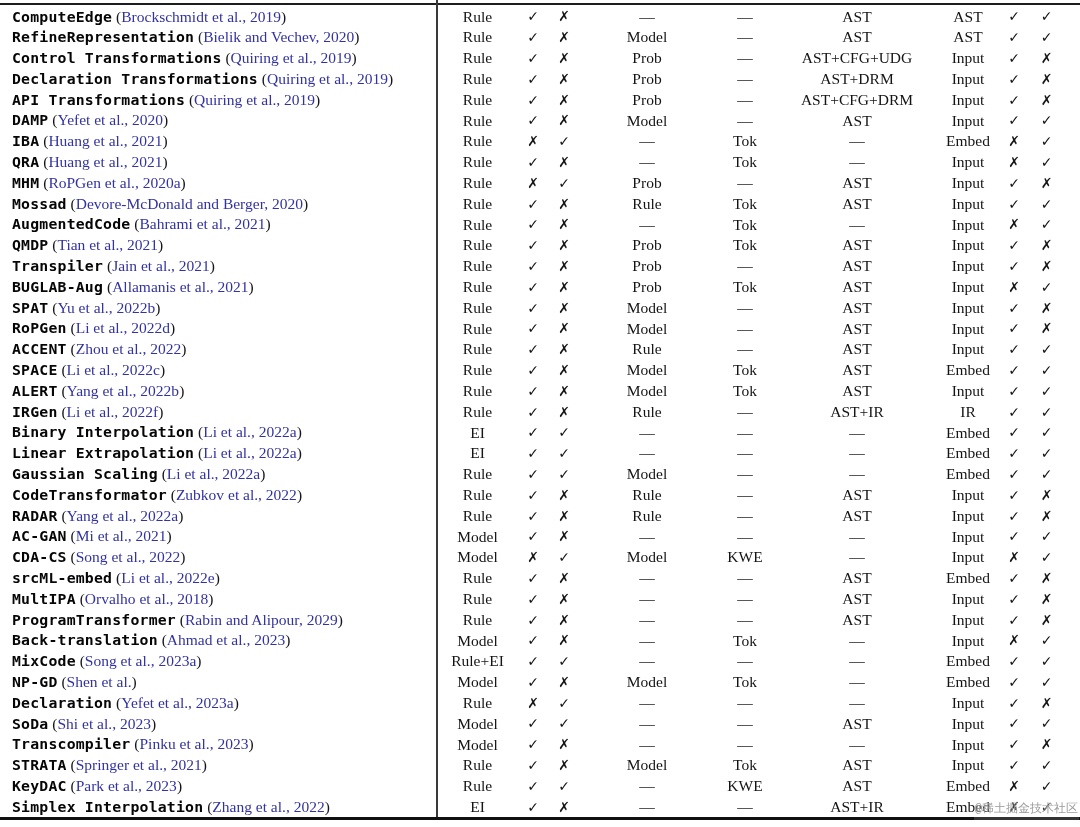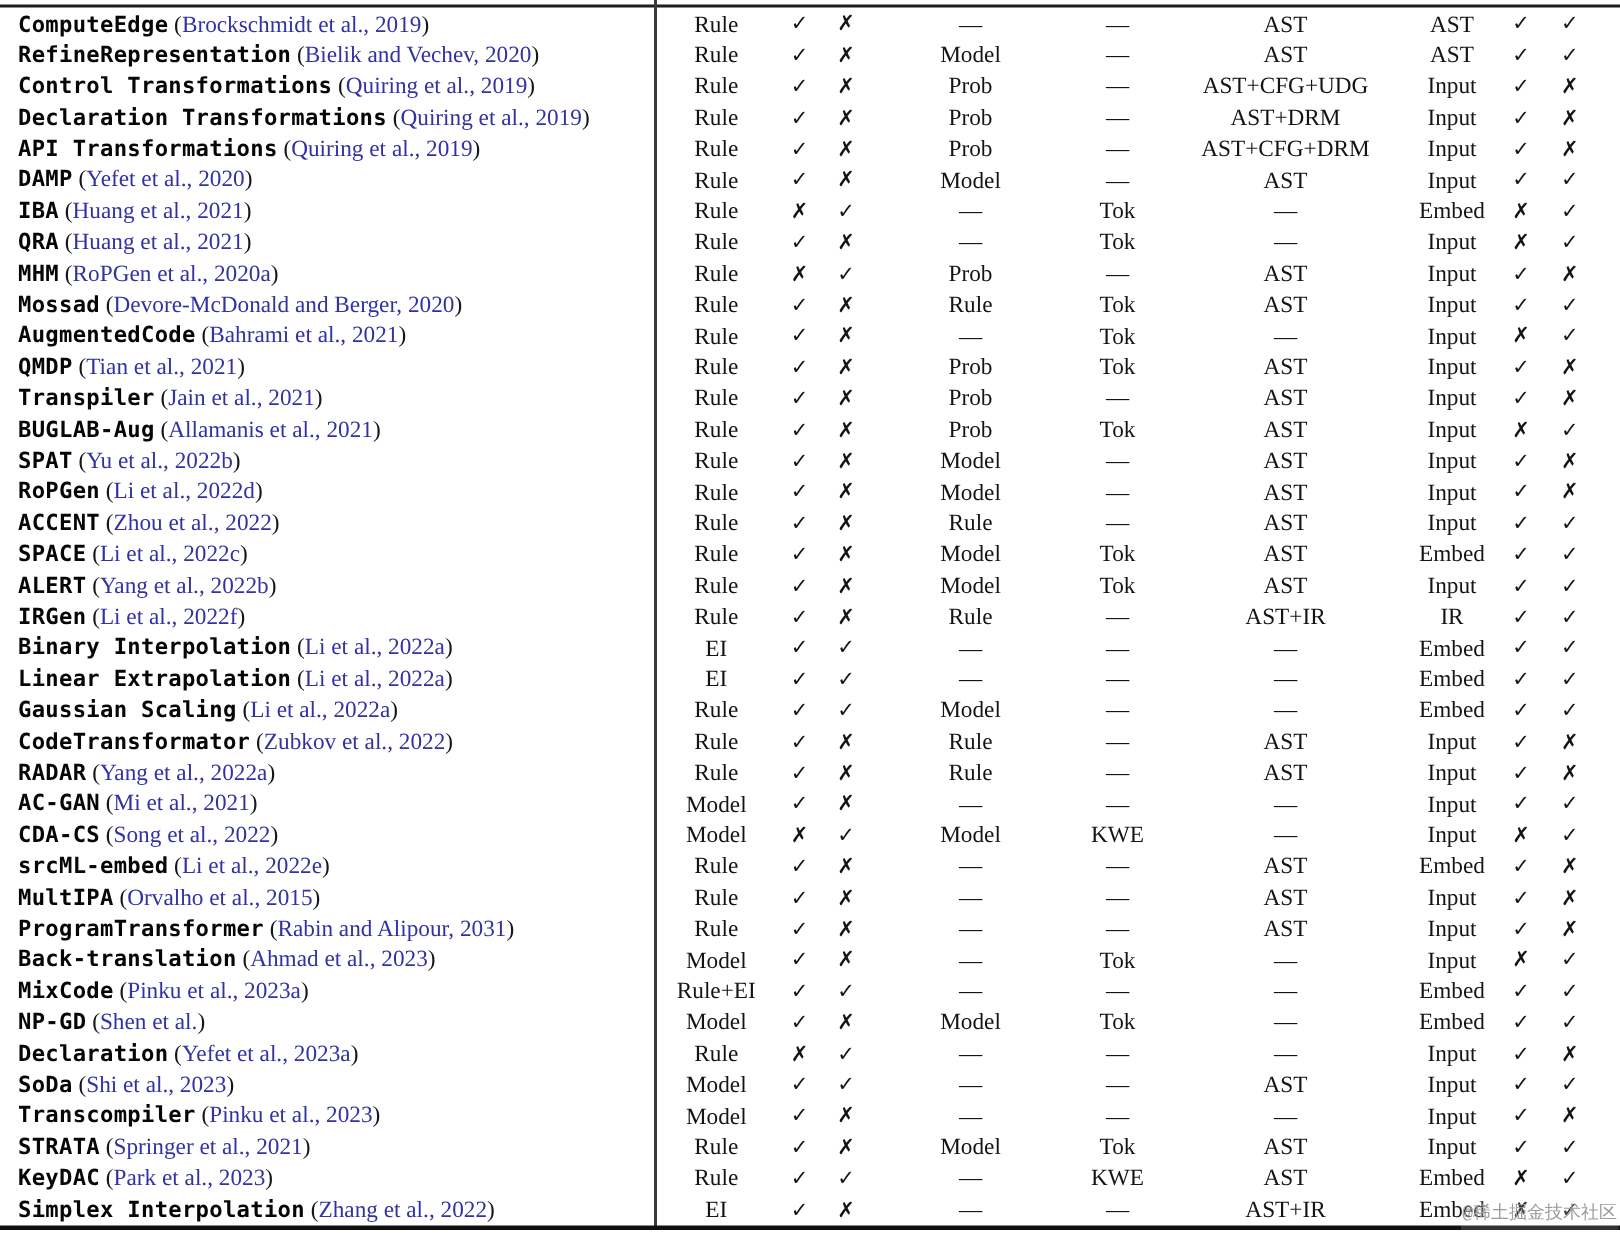--- a/index.html
+++ b/index.html
@@ -408,34 +408,34 @@
         <div class="cell mark">✗</div>
         <div class="cell dash">—</div>
         <div class="cell dash">—</div>
         <div class="cell">AST</div>
         <div class="cell">Embed</div>
         <div class="cell mark">✓</div>
         <div class="cell mark">✗</div>
         <div class="cell"></div>
       </div>
       <div class="row">
-        <div class="cell name"><span class="mname">MultIPA</span><span class="paren"> (</span><span class="cite">Orvalho et al., 2015</span><span class="paren">)</span></div>
-        <div class="cell">Rule</div>
-        <div class="cell mark">✓</div>
-        <div class="cell mark">✗</div>
-        <div class="cell dash">—</div>
-        <div class="cell dash">—</div>
-        <div class="cell">AST</div>
-        <div class="cell">Input</div>
-        <div class="cell mark">✓</div>
-        <div class="cell mark">✗</div>
-        <div class="cell"></div>
-      </div>
-      <div class="row">
-        <div class="cell name"><span class="mname">ProgramTransformer</span><span class="paren"> (</span><span class="cite">Rabin and Alipour, 2031</span><span class="paren">)</span></div>
+        <div class="cell name"><span class="mname">MultIPA</span><span class="paren"> (</span><span class="cite">Orvalho et al., 2018</span><span class="paren">)</span></div>
+        <div class="cell">Rule</div>
+        <div class="cell mark">✓</div>
+        <div class="cell mark">✗</div>
+        <div class="cell dash">—</div>
+        <div class="cell dash">—</div>
+        <div class="cell">AST</div>
+        <div class="cell">Input</div>
+        <div class="cell mark">✓</div>
+        <div class="cell mark">✗</div>
+        <div class="cell"></div>
+      </div>
+      <div class="row">
+        <div class="cell name"><span class="mname">ProgramTransformer</span><span class="paren"> (</span><span class="cite">Rabin and Alipour, 2029</span><span class="paren">)</span></div>
         <div class="cell">Rule</div>
         <div class="cell mark">✓</div>
         <div class="cell mark">✗</div>
         <div class="cell dash">—</div>
         <div class="cell dash">—</div>
         <div class="cell">AST</div>
         <div class="cell">Input</div>
         <div class="cell mark">✓</div>
         <div class="cell mark">✗</div>
         <div class="cell"></div>
@@ -447,21 +447,21 @@
         <div class="cell mark">✗</div>
         <div class="cell dash">—</div>
         <div class="cell">Tok</div>
         <div class="cell dash">—</div>
         <div class="cell">Input</div>
         <div class="cell mark">✗</div>
         <div class="cell mark">✓</div>
         <div class="cell"></div>
       </div>
       <div class="row">
-        <div class="cell name"><span class="mname">MixCode</span><span class="paren"> (</span><span class="cite">Pinku et al., 2023a</span><span class="paren">)</span></div>
+        <div class="cell name"><span class="mname">MixCode</span><span class="paren"> (</span><span class="cite">Song et al., 2023a</span><span class="paren">)</span></div>
         <div class="cell">Rule+EI</div>
         <div class="cell mark">✓</div>
         <div class="cell mark">✓</div>
         <div class="cell dash">—</div>
         <div class="cell dash">—</div>
         <div class="cell dash">—</div>
         <div class="cell">Embed</div>
         <div class="cell mark">✓</div>
         <div class="cell mark">✓</div>
         <div class="cell"></div>

